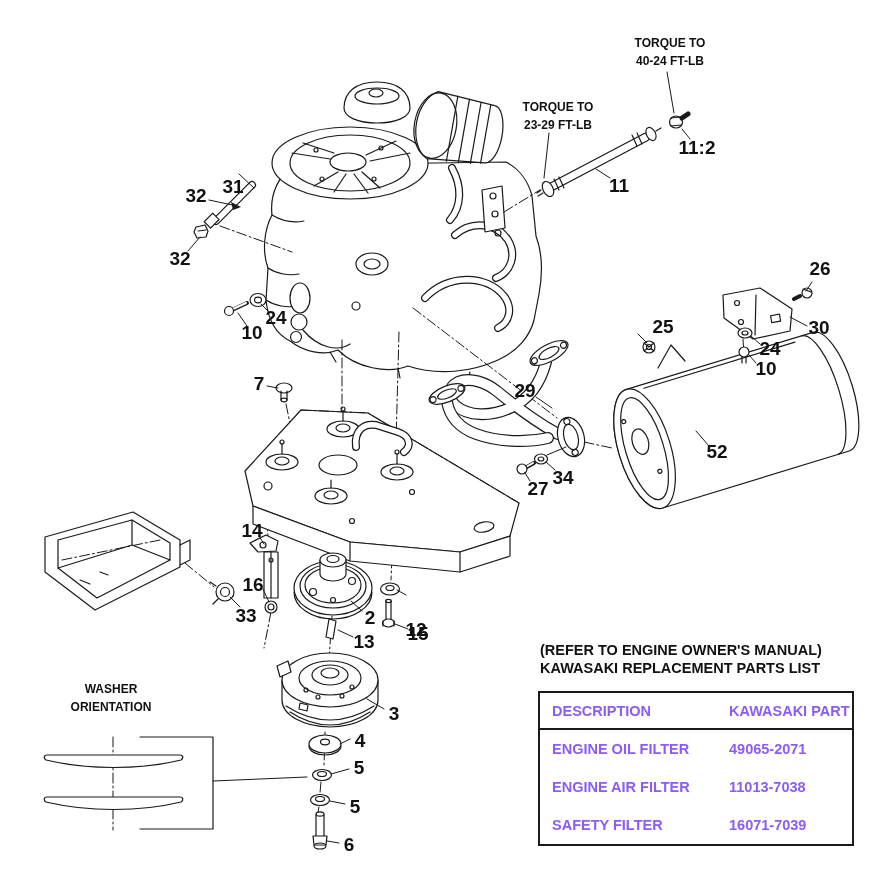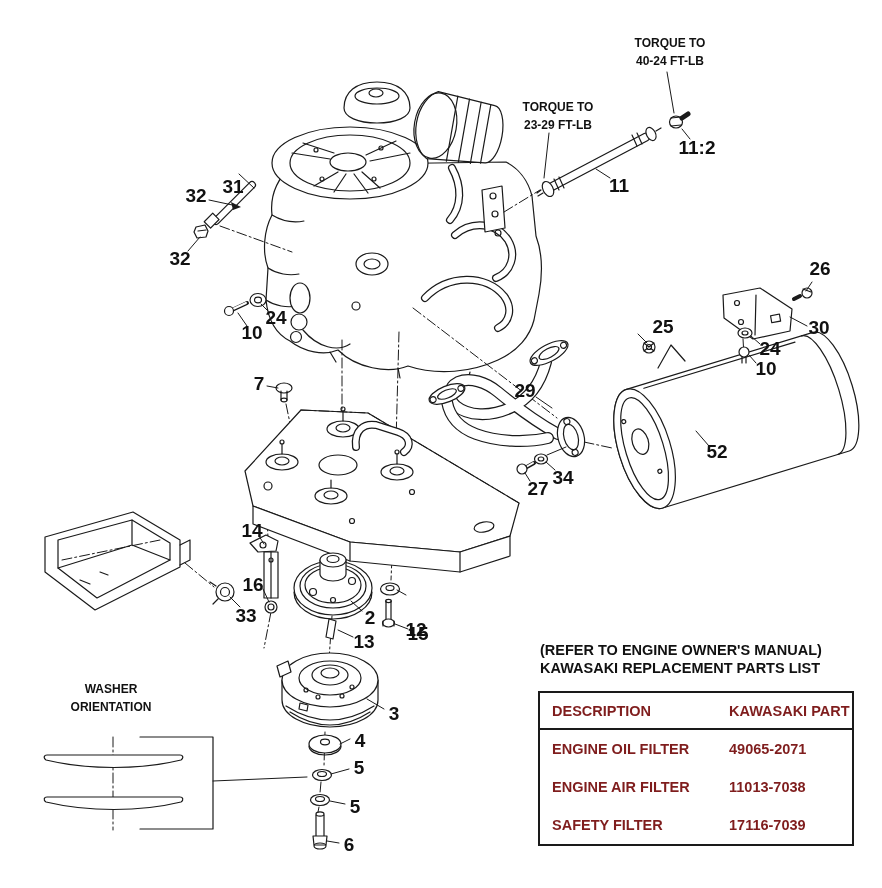--- a/index.html
+++ b/index.html
@@ -14,21 +14,21 @@
   .t-o{stroke-width:12;} .t-i{stroke:#fff;stroke-width:9.5;}
   .r-o{stroke-width:9;}  .r-i{stroke:#fff;stroke-width:6.5;}
   .s-o{stroke-width:8;}  .s-i{stroke:#fff;stroke-width:5.5;}
   .co{position:absolute;transform:translate(-50%,-50%);font-weight:bold;font-size:19px;
       color:#111;white-space:nowrap;}
   .lbl{position:absolute;transform:translate(-50%,-50%);font-weight:bold;font-size:12px;
       line-height:18px;text-align:center;color:#111;white-space:nowrap;}
   .parts-title{position:absolute;left:540px;top:641px;font-weight:bold;font-size:14.5px;
       line-height:18px;color:#111;white-space:nowrap;}
   table.parts{position:absolute;left:538px;top:691px;border-collapse:collapse;
-      font-weight:bold;font-size:14.5px;color:#7f1d1d;table-layout:fixed;}
+      font-weight:bold;font-size:14.5px;color:#8b5cf6;table-layout:fixed;}
   table.parts{border:2px solid #1a1a1a;}
   table.parts th{border-bottom:2px solid #1a1a1a;}
   table.parts th,table.parts td{text-align:left;font-weight:bold;white-space:nowrap;}
   .col-desc{width:172px;padding-left:12px;}
   .col-part{width:122px;padding-left:4px;}
   table.parts th{height:33px;} table.parts td{height:36px;}
 </style>
 </head>
 <body>
 
@@ -443,18 +443,18 @@
       <tr>
         <td class="col-desc">ENGINE OIL FILTER</td>
         <td class="col-part">49065-2071</td>
       </tr>
       <tr>
         <td class="col-desc">ENGINE AIR FILTER</td>
         <td class="col-part">11013-7038</td>
       </tr>
       <tr>
         <td class="col-desc">SAFETY FILTER</td>
-        <td class="col-part">17116-7039</td>
+        <td class="col-part">16071-7039</td>
       </tr>
     </tbody>
   </table>
 
 </div>
 
 </body></html>

